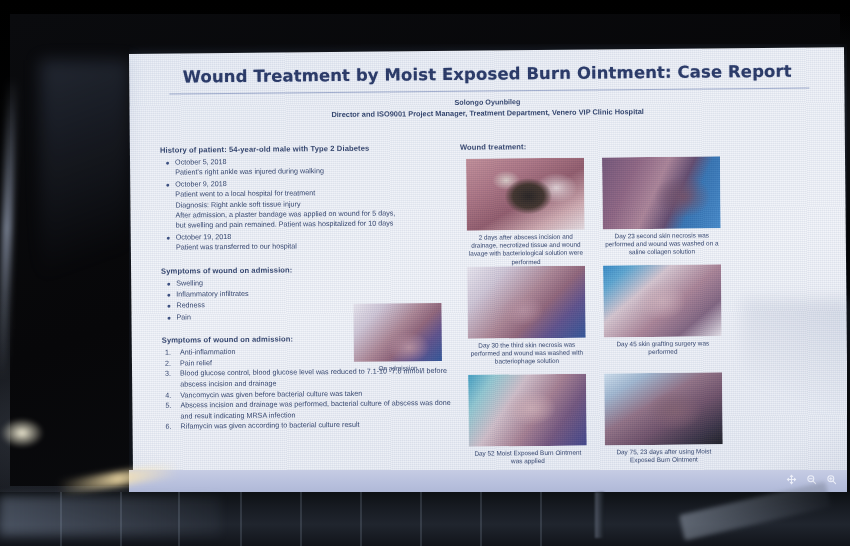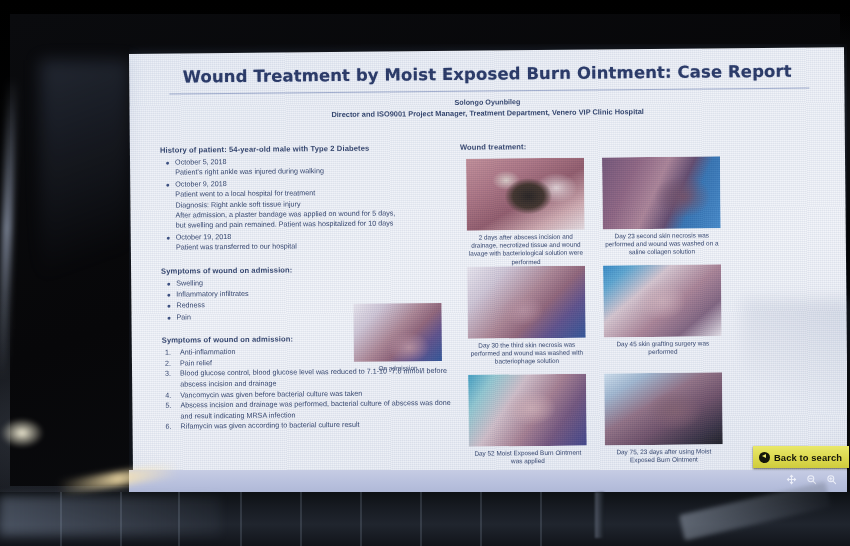--- a/index.html
+++ b/index.html
@@ -291,24 +291,20 @@
                 <path d="M15.5 15.5L21 21"></path>
                 <path d="M7.5 10.5h6M10.5 7.5v6"></path>
             </svg>
           </span>
         </div>
       </div>
 
     </div>
   </div>
 
-  <div class="back-btn">
-    <span class="back-ic"></span>
-    <span class="lbl">Back to search</span>
-  </div>
 
   <div class="desk">
     <div class="blur1"></div>
     <div class="slat" style="left:60px"></div>
     <div class="slat" style="left:120px"></div>
     <div class="slat" style="left:178px"></div>
     <div class="slat" style="left:240px"></div>
     <div class="slat" style="left:300px"></div>
     <div class="slat" style="left:360px"></div>
     <div class="slat" style="left:420px"></div>

